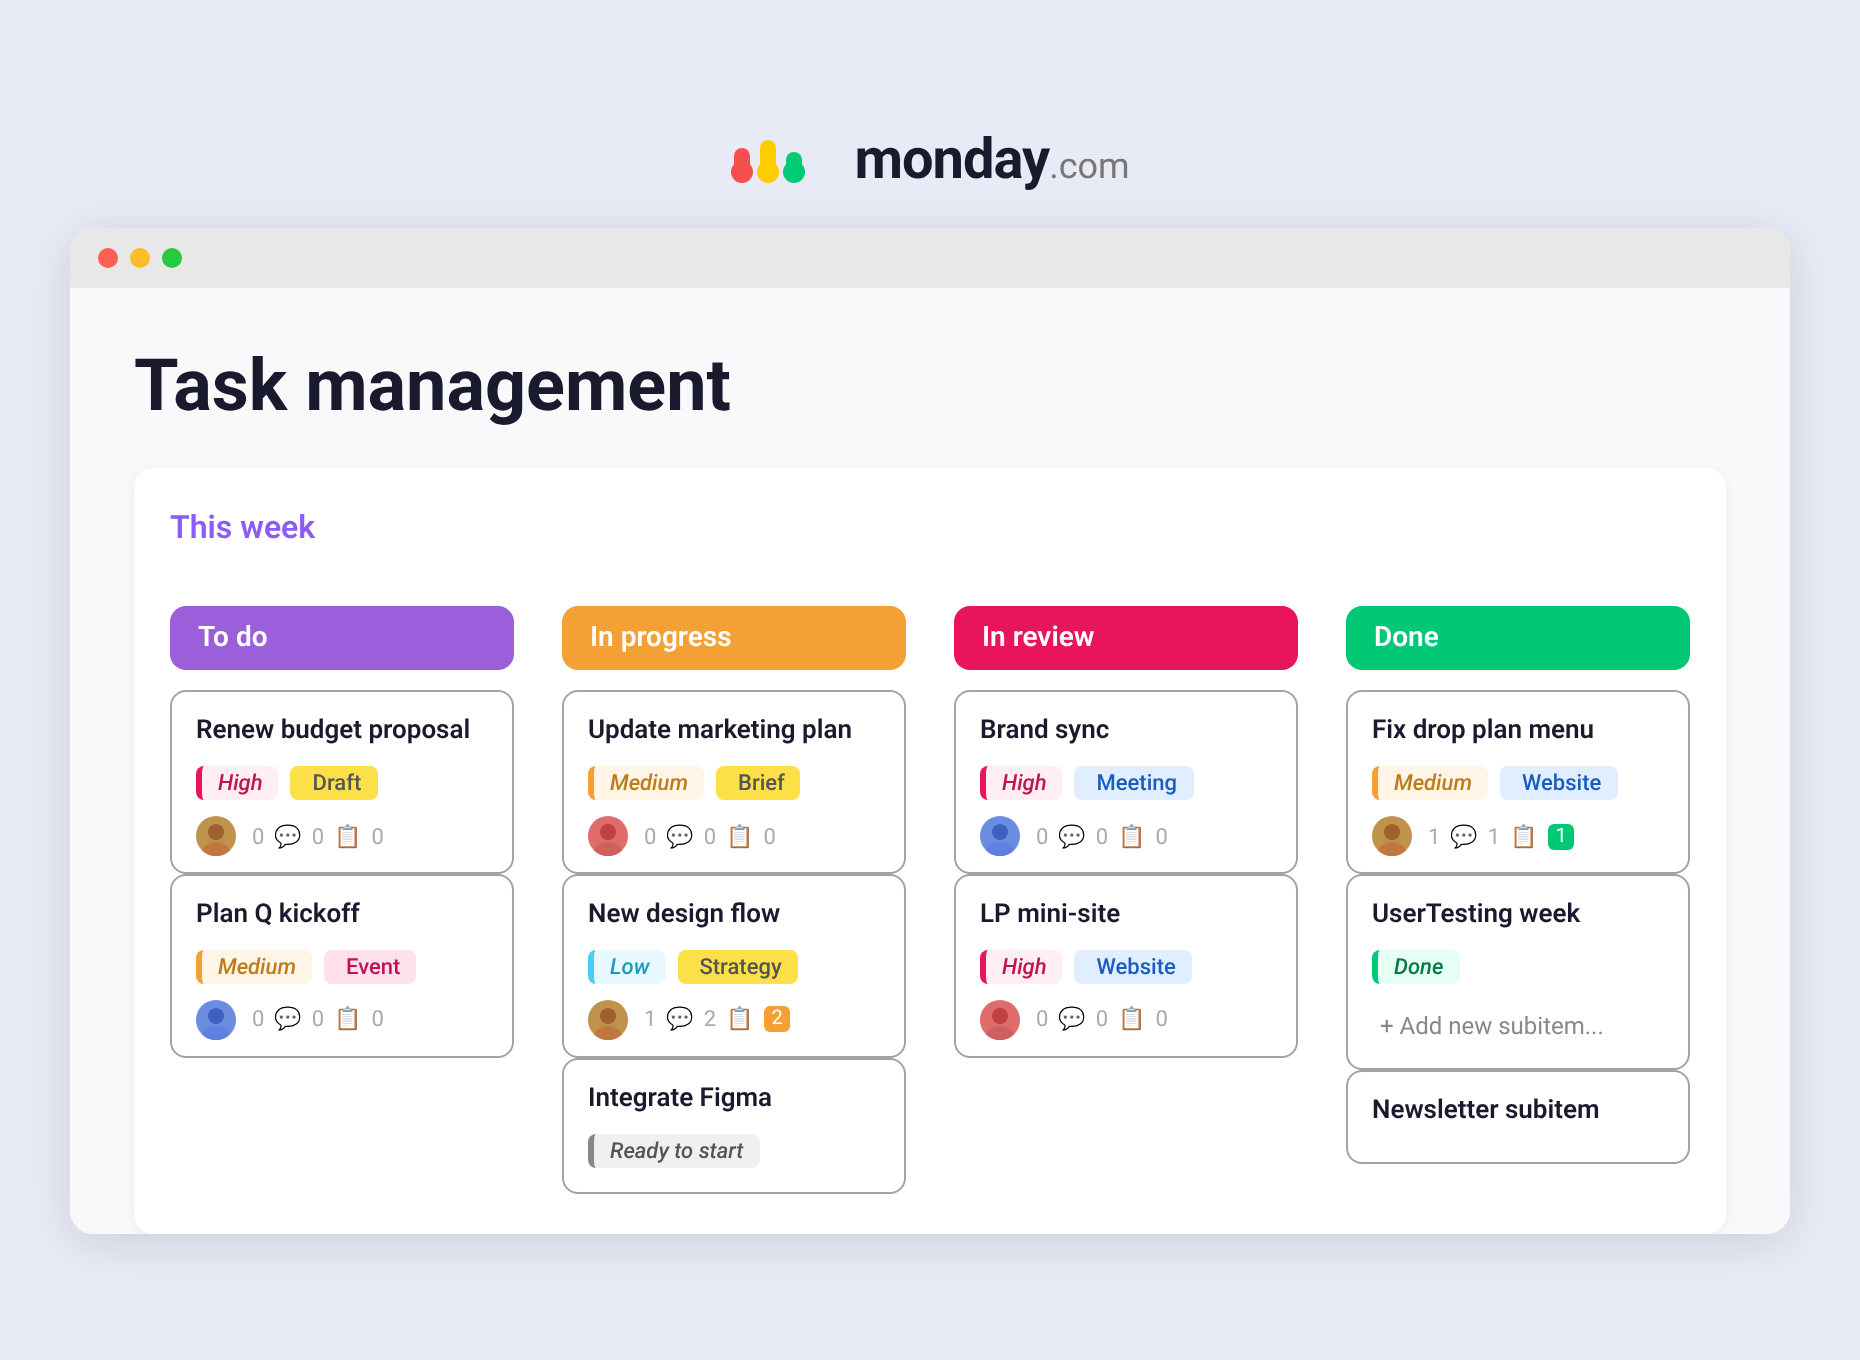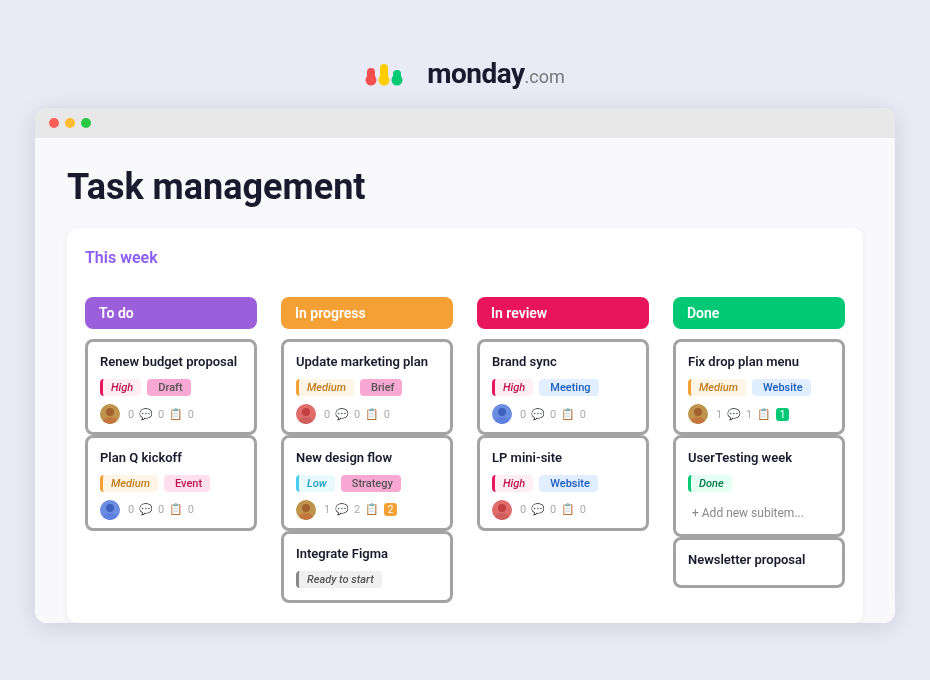--- a/index.html
+++ b/index.html
@@ -82,21 +82,21 @@
       color: #fff;
       margin-bottom: 10px;
     }
     .col-header.todo { background: #9c5fdb; }
     .col-header.inprogress { background: #f4a034; }
     .col-header.inreview { background: #e8155d; }
     .col-header.done { background: #00c875; }
 
     .card {
       background: #fff;
-      border: 3px solid #a3a3a3;
+      border: 1px solid #a3a3a3;
       border-radius: 8px;
       padding: 12px 12px 8px 12px;
     }
     .card-title {
       font-size: 13px;
       font-weight: 600;
       color: #1a1a2e;
       margin-bottom: 8px;
       line-height: 1.3;
     }
@@ -117,21 +117,21 @@
       border-left-color: #9c5fdb;
       background: #f3eeff;
       color: #7b4cc7;
       font-style: italic;
     }
     .tag-priority.high { border-left-color: #e8155d; background: #ffeef4; color: #c0134d; }
     .tag-priority.medium { border-left-color: #f4a034; background: #fff5e6; color: #c07a1a; }
     .tag-priority.low { border-left-color: #4acdf4; background: #e8f9ff; color: #1a9bc0; }
     .tag-priority.done-tag { border-left-color: #00c875; background: #e6fff4; color: #007a47; }
     .tag-type {
-      background: #f9a8d4;
+      background: #fde047;
       color: #555;
       border-radius: 4px;
       padding: 2px 8px;
       font-size: 11px;
       font-weight: 500;
     }
     .tag-type.pink { background: #ffe0ec; color: #c0134d; }
     .tag-type.blue { background: #e0eeff; color: #1a5cc0; }
     .card-footer {
       display: flex;
@@ -401,21 +401,21 @@
 
             <div class="card">
               <div class="card-title">UserTesting week</div>
               <div class="tags">
                 <span class="tag tag-priority done-tag">Done</span>
               </div>
               <div class="add-subitem">+ Add new subitem...</div>
             </div>
 
             <div class="card" style="padding-bottom:8px;">
-              <div class="card-title">Newsletter proposal</div>
+              <div class="card-title">Newsletter subitem</div>
             </div>
           </div>
 
         </div>
       </div>
     </div>
   </div>
 </div>
 
 </body></html>

